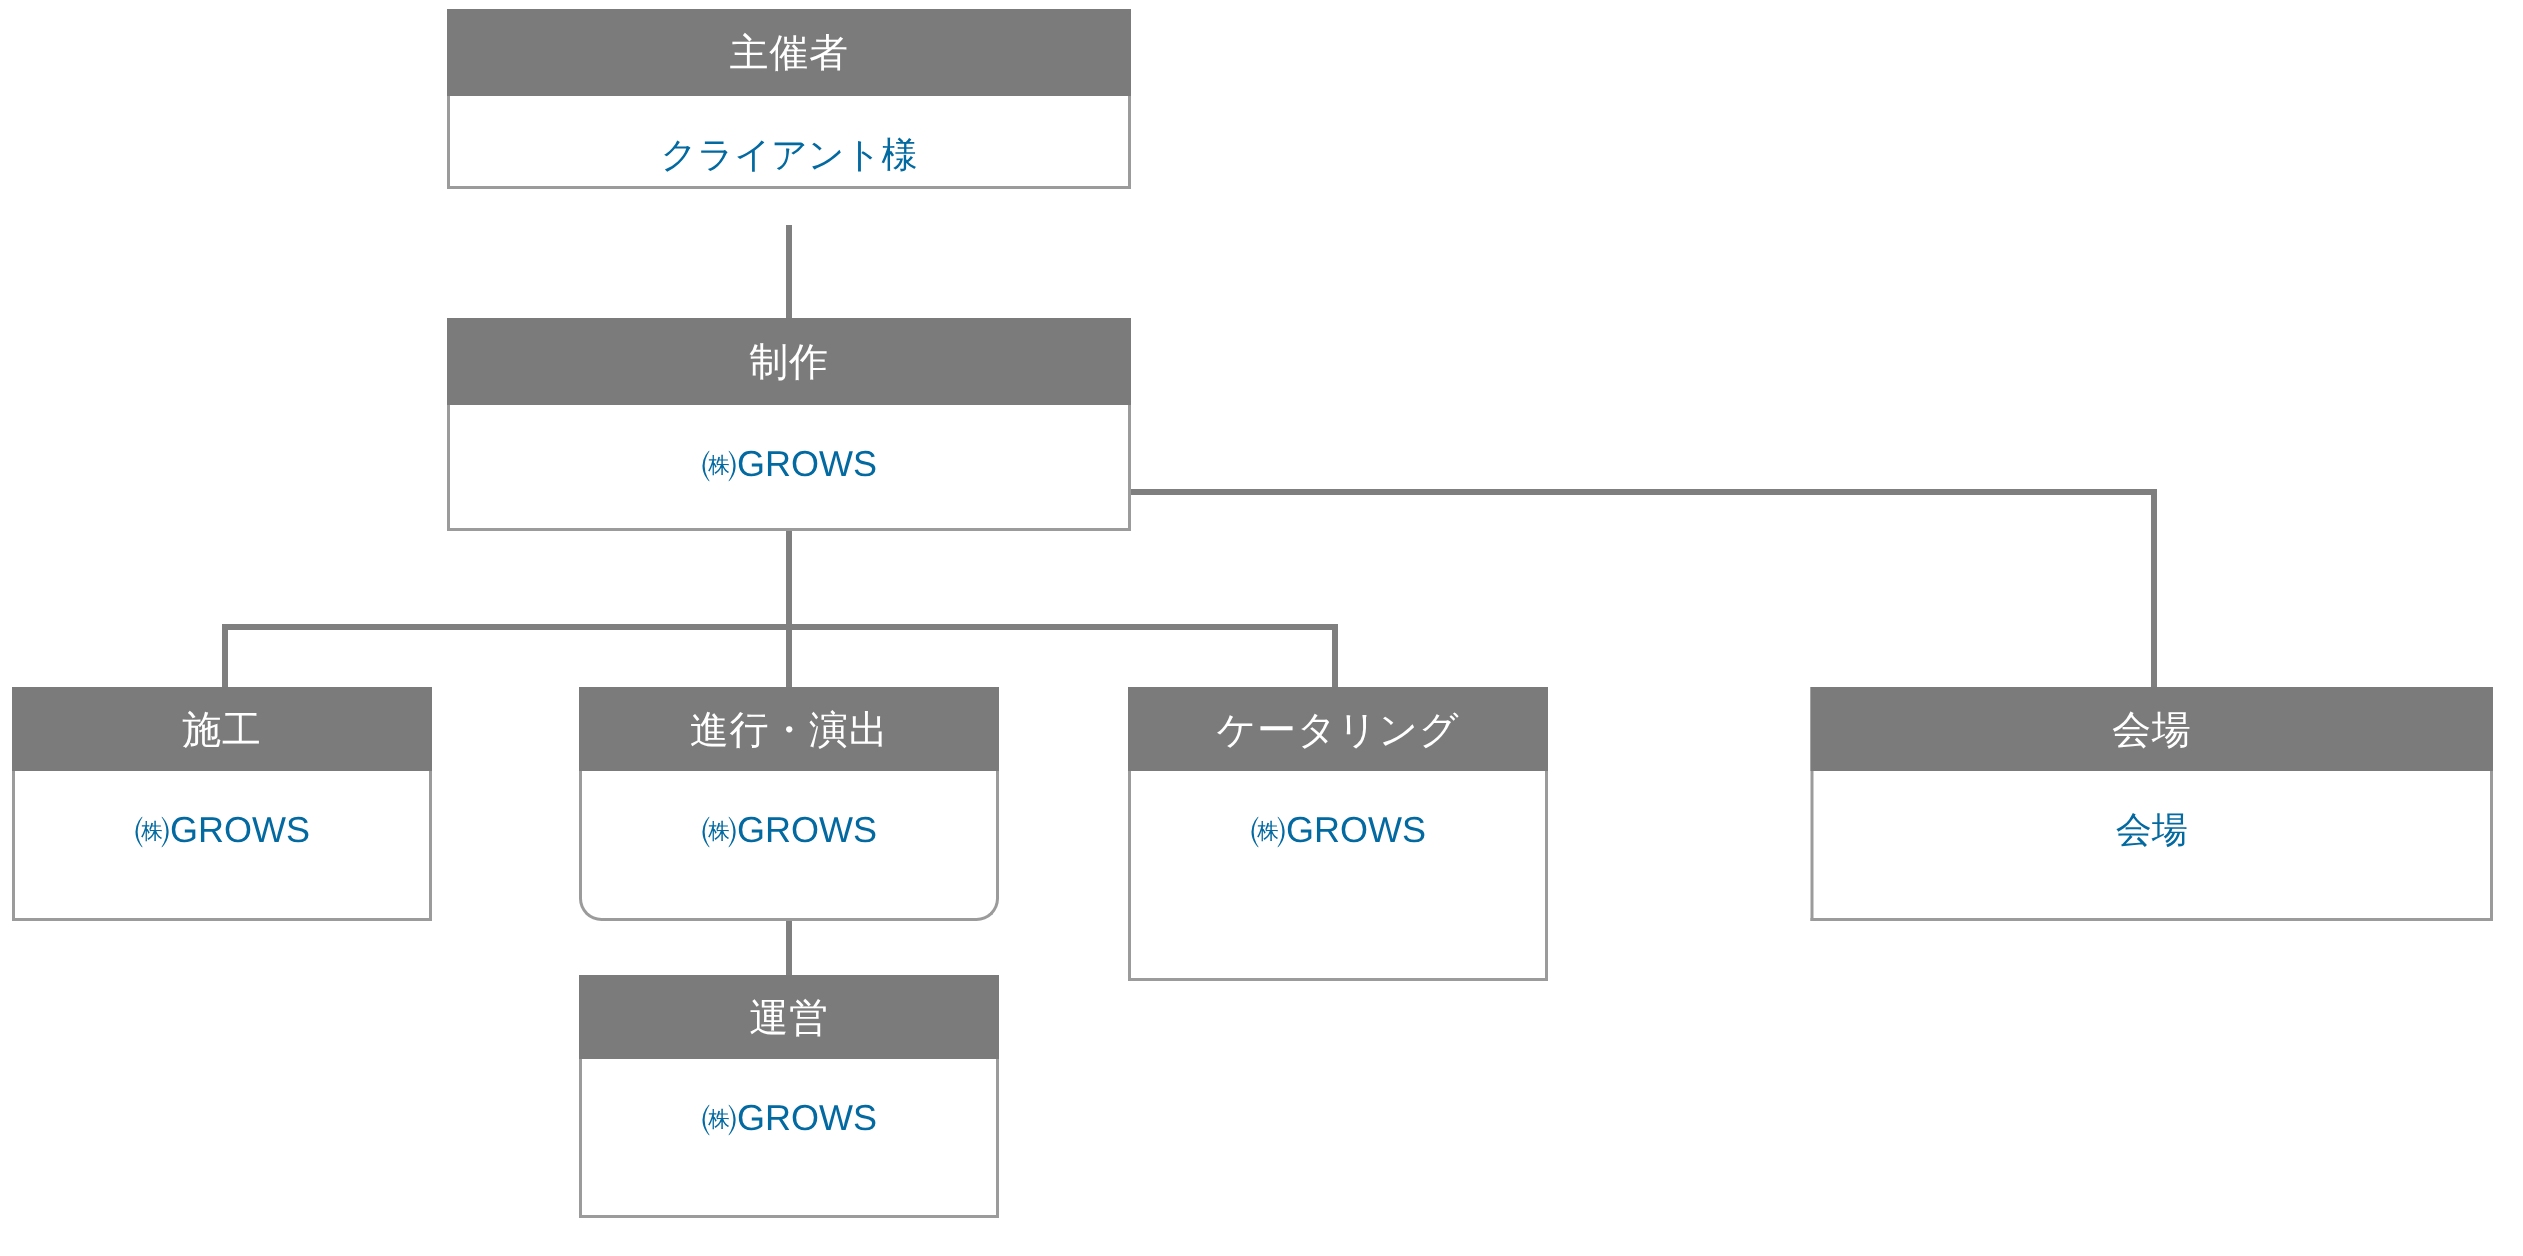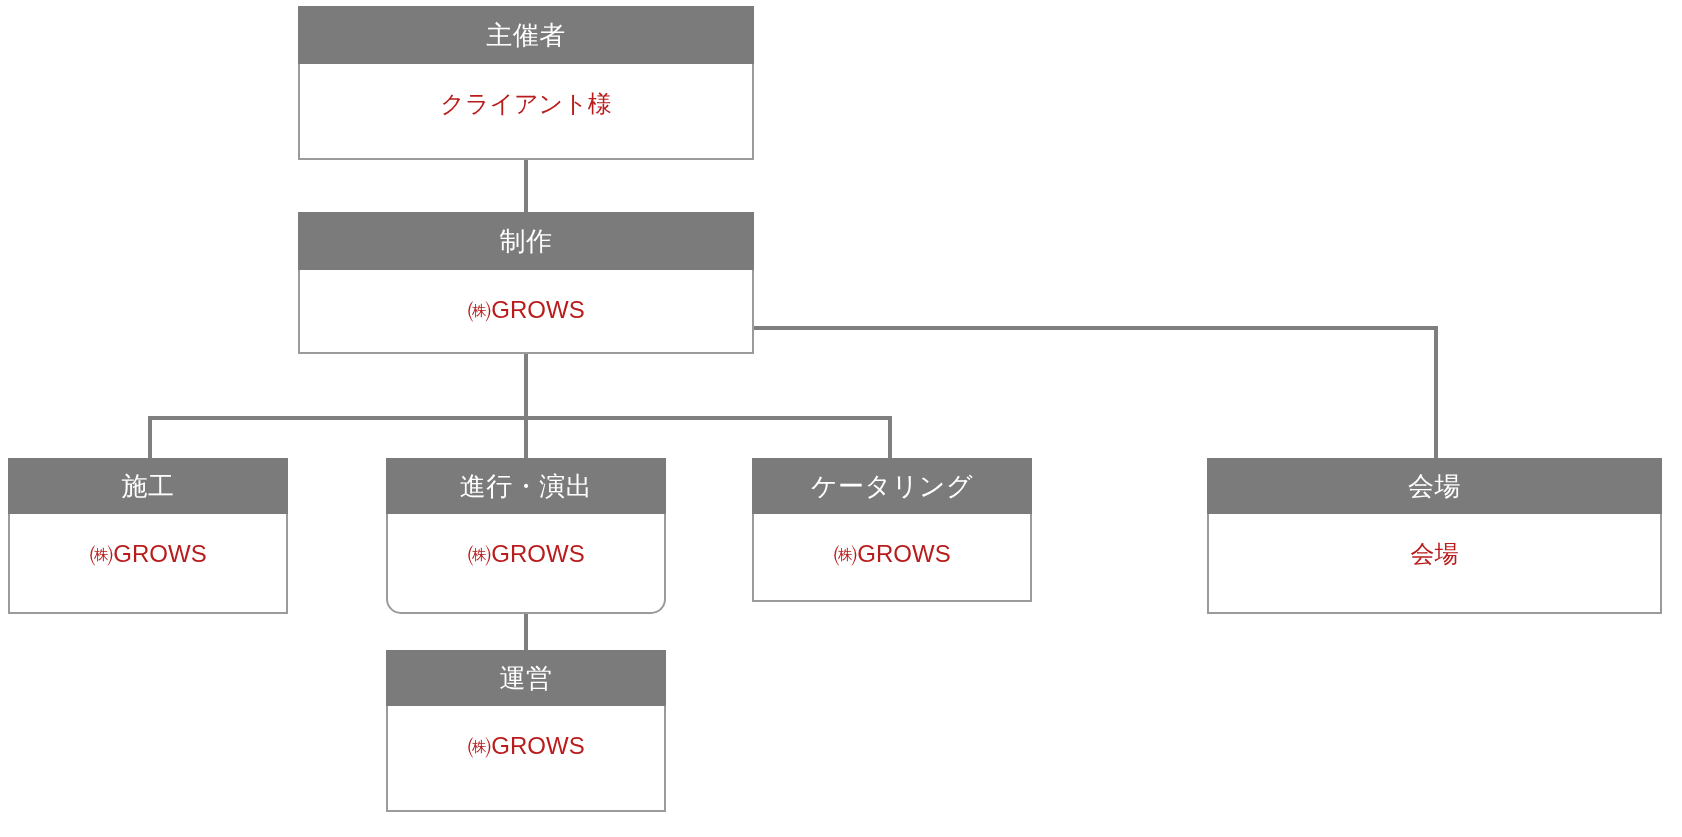--- a/index.html
+++ b/index.html
@@ -49,21 +49,21 @@
     letter-spacing: 0.5px;
     width: calc(100% + 4px);
     margin-left: -2px;
     flex: 0 0 auto;
   }
   .node .body {
     flex: 1 1 auto;
     display: flex;
     align-items: flex-start;
     justify-content: center;
-    color: #b91c1c;
+    color: #0369a1;
     font-size: 24px;
     line-height: 1;
     padding-top: 28px;
     box-sizing: border-box;
   }
 </style>
 </head>
 <body>
 
 <div id="canvas">
@@ -78,41 +78,41 @@
 
   <div class="conn v" style="left:524px; top:416px; height:44px;"></div>
 
   <div class="conn v" style="left:888px; top:416px; height:44px;"></div>
 
   <div class="conn h" style="left:738px; top:326px; width:700px;"></div>
   <div class="conn v" style="left:1434px; top:326px; height:134px;"></div>
 
   <div class="conn v" style="left:524px; top:572px; height:80px;"></div>
 
-  <div class="node" style="left:298px; top:6px; width:456px; height:154px;">
+  <div class="node" style="left:298px; top:6px; width:456px; height:120px;">
     <div class="hdr" style="height:58px;">主催者</div>
     <div class="body">クライアント様</div>
   </div>
 
   <div class="node" style="left:298px; top:212px; width:456px; height:142px;text-align:right;">
     <div class="hdr" style="height:58px;">制作</div>
     <div class="body">㈱GROWS</div>
   </div>
 
   <div class="node" style="left:8px; top:458px; width:280px; height:156px;">
     <div class="hdr" style="height:56px;">施工</div>
     <div class="body">㈱GROWS</div>
   </div>
 
   <div class="node" style="left:386px; top:458px; width:280px; height:156px;border-radius:15px;">
     <div class="hdr" style="height:56px;">進行・演出</div>
     <div class="body">㈱GROWS</div>
   </div>
 
-  <div class="node" style="left:752px; top:458px; width:280px; height:144px;">
+  <div class="node" style="left:752px; top:458px; width:280px; height:196px;">
     <div class="hdr" style="height:56px;">ケータリング</div>
     <div class="body">㈱GROWS</div>
   </div>
 
   <div class="node" style="left:1207px; top:458px; width:455px; height:156px;text-align:right;">
     <div class="hdr" style="height:56px;">会場</div>
     <div class="body">会場</div>
   </div>
 
   <div class="node" style="left:386px; top:650px; width:280px; height:162px;">

